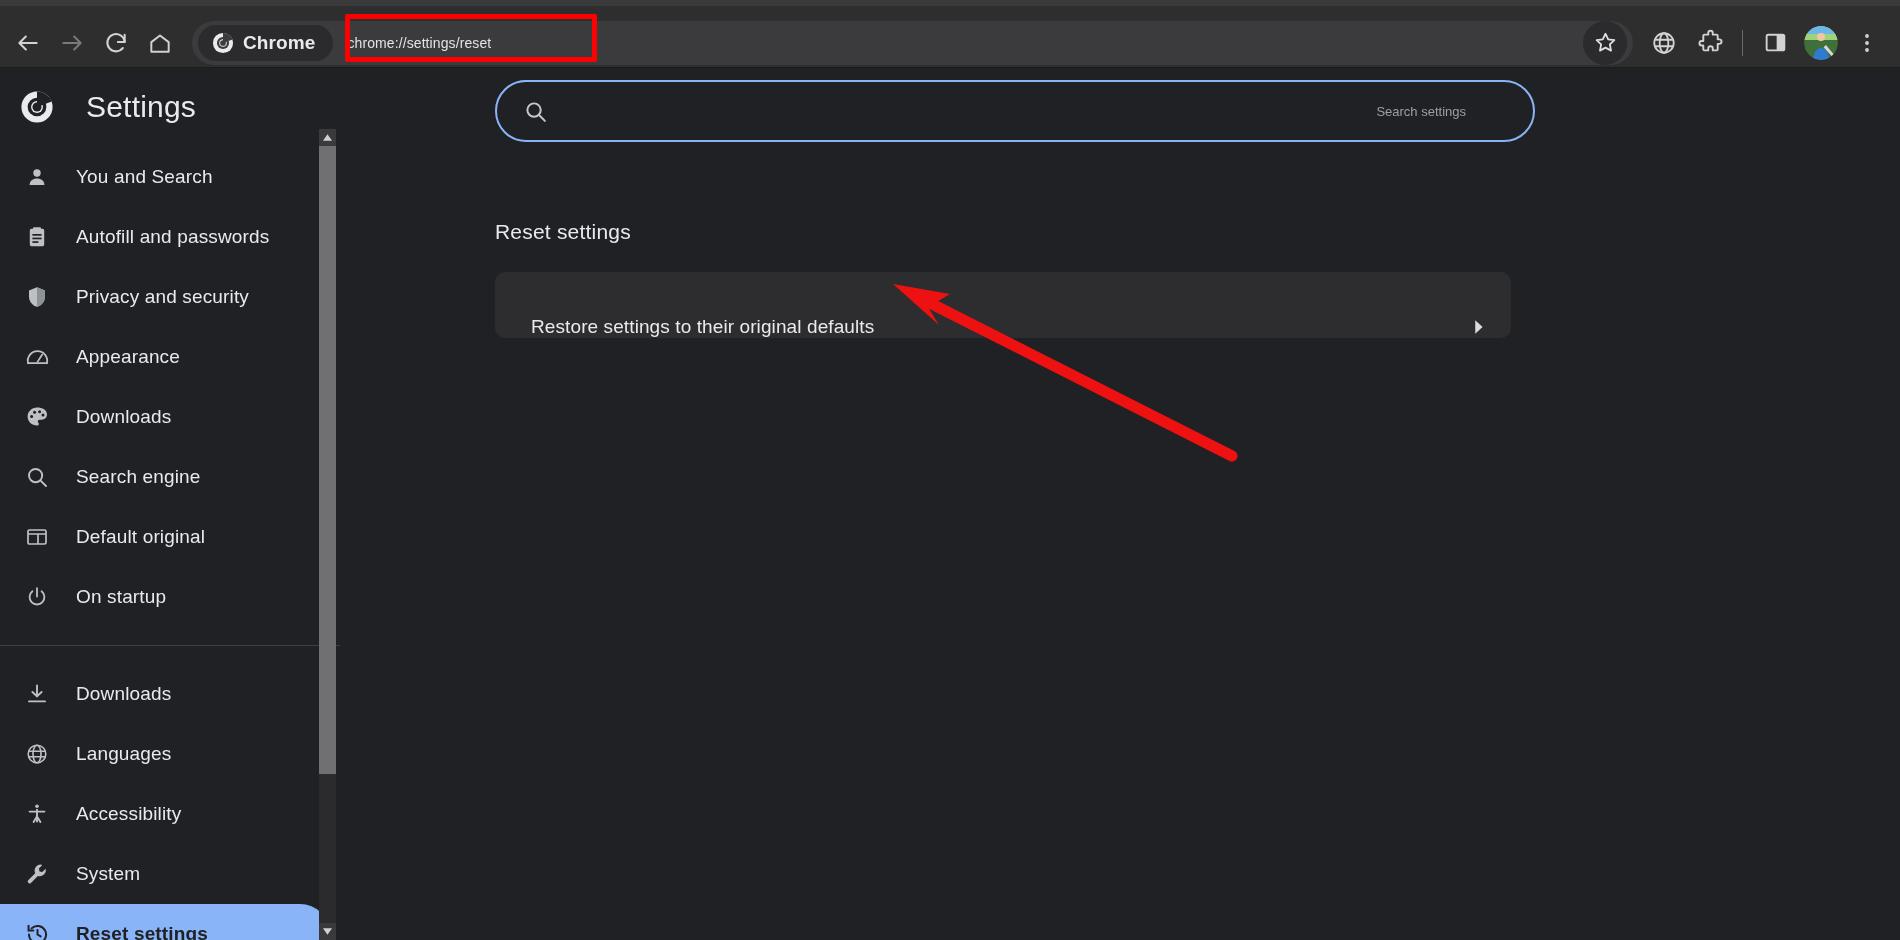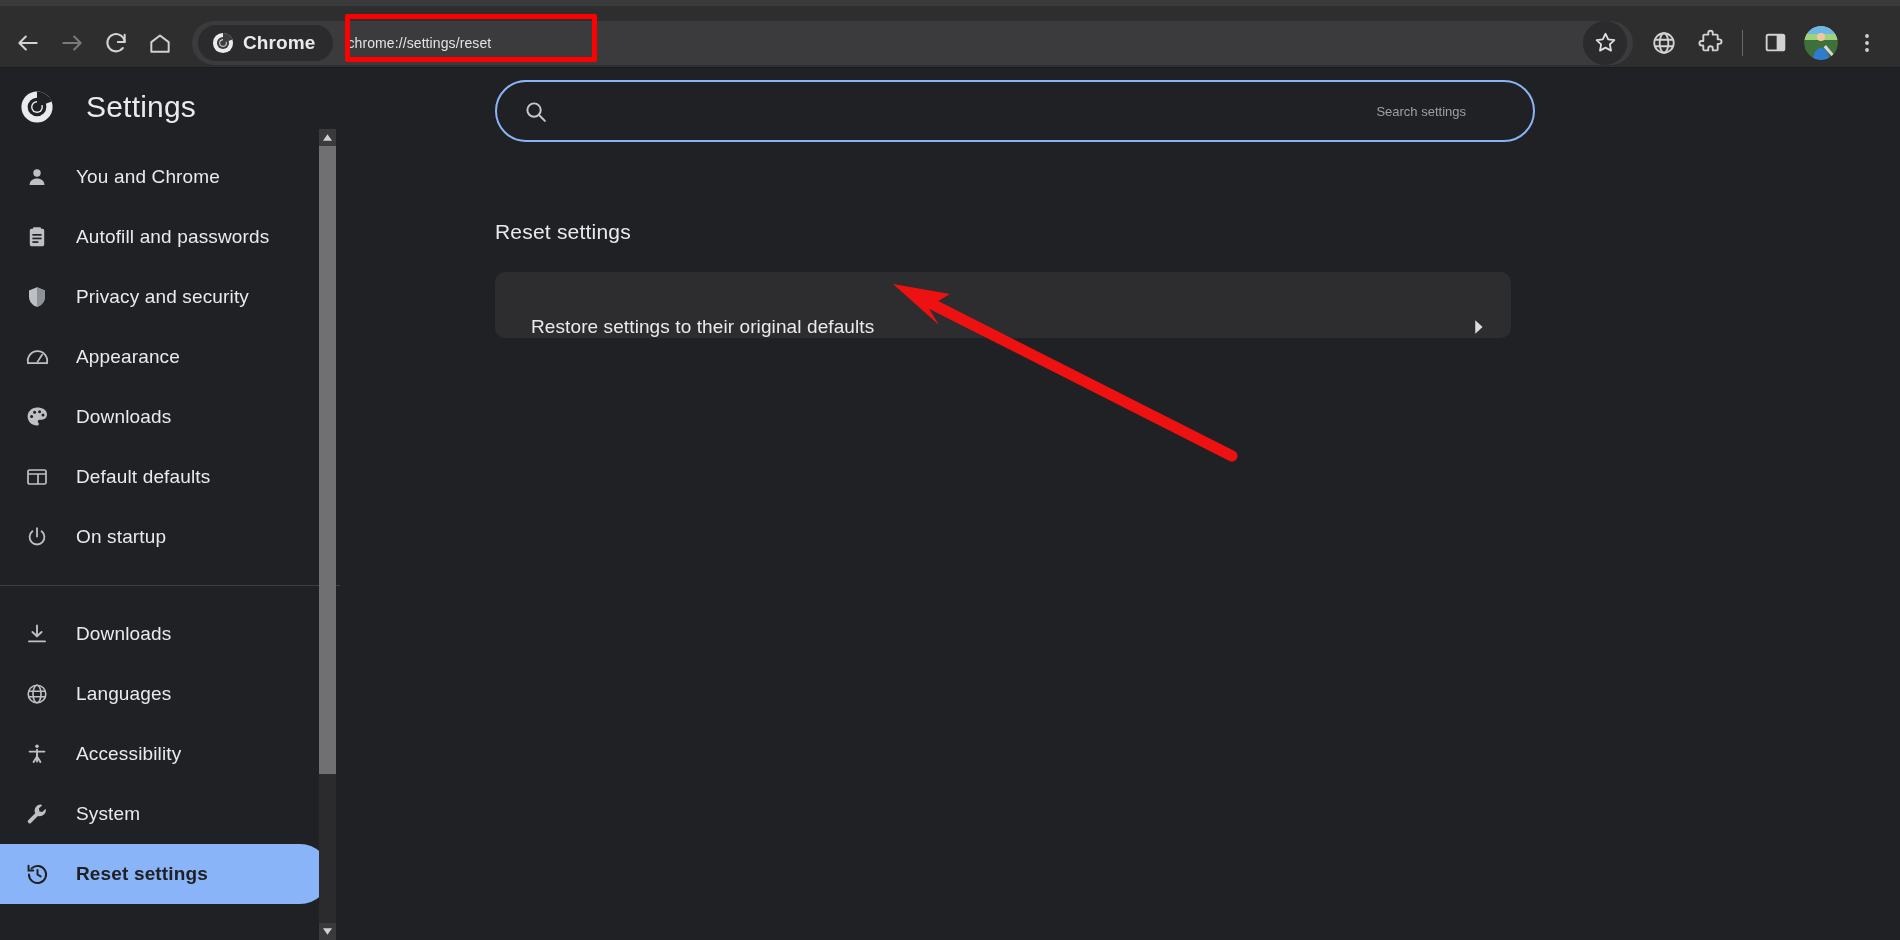--- a/index.html
+++ b/index.html
@@ -361,21 +361,21 @@
 
       <div class="menu">
 
         <div class="menu-item">
           <span class="mi-icon">
             <svg width="24" height="24" viewBox="0 0 24 24" fill="#bdc1c6">
                 <circle cx="12" cy="8" r="3.7"></circle>
                 <path d="M4.6 20c0-4 3.3-6.4 7.4-6.4S19.4 16 19.4 20z"></path>
               </svg>
           </span>
-          <span class="mi-label">You and Chrome</span>
+          <span class="mi-label">You and Search</span>
         </div>
 
         <div class="menu-item">
           <span class="mi-icon">
             <svg width="24" height="24" viewBox="0 0 24 24" fill="#bdc1c6">
                 <path d="M9 2.2h6a1 1 0 0 1 1 1v.6h1.6a1.6 1.6 0 0 1 1.6 1.6v14.2a1.6 1.6 0 0 1-1.6 1.6H6.4a1.6 1.6 0 0 1-1.6-1.6V5.4a1.6 1.6 0 0 1 1.6-1.6H8v-.6a1 1 0 0 1 1-1z"></path>
                 <rect x="7.4" y="9" width="9.2" height="1.7" fill="#202124"></rect>
                 <rect x="7.4" y="12.6" width="9.2" height="1.7" fill="#202124"></rect>
                 <rect x="7.4" y="16.2" width="6" height="1.7" fill="#202124"></rect>
               </svg>
@@ -410,29 +410,38 @@
                 <path d="M12 2.6c-5.2 0-9.4 4-9.4 9s4.2 9 9.4 9c1 0 1.8-.7 1.8-1.7 0-.5-.2-.9-.5-1.2-.3-.3-.5-.7-.5-1.2 0-1 .8-1.7 1.8-1.7h2.1c3 0 5.3-2.3 5.3-5.2 0-4.4-4.5-7-10-7z"></path>
                 <circle cx="6.6" cy="11.6" r="1.5" fill="#202124"></circle>
                 <circle cx="9.6" cy="7.2" r="1.5" fill="#202124"></circle>
                 <circle cx="14.6" cy="6.8" r="1.5" fill="#202124"></circle>
                 <circle cx="18" cy="10" r="1.5" fill="#202124"></circle>
               </svg>
           </span>
           <span class="mi-label">Downloads</span>
         </div>
 
+        <div class="menu-item">
+          <span class="mi-icon">
+            <svg width="24" height="24" viewBox="0 0 24 24" fill="none" stroke="#bdc1c6" stroke-width="1.9" stroke-linecap="round">
+                <circle cx="10.6" cy="10.6" r="6.6"></circle>
+                <path d="M15.6 15.6 21 21"></path>
+              </svg>
+          </span>
+          <span class="mi-label">Search engine</span>
+        </div>
 
         <div class="menu-item">
           <span class="mi-icon">
             <svg width="24" height="24" viewBox="0 0 24 24" fill="none" stroke="#bdc1c6" stroke-width="1.7">
                 <rect x="3" y="5" width="18" height="14" rx="1.6"></rect>
                 <path d="M3 9h18M13 9v10"></path>
               </svg>
           </span>
-          <span class="mi-label">Default defaults</span>
+          <span class="mi-label">Default original</span>
         </div>
 
         <div class="menu-item">
           <span class="mi-icon">
             <svg width="24" height="24" viewBox="0 0 24 24" fill="none" stroke="#bdc1c6" stroke-width="1.8" stroke-linecap="round">
                 <path d="M12 3.2v8.4"></path>
                 <path d="M7.4 6.3a7.4 7.4 0 1 0 9.2 0"></path>
               </svg>
           </span>
           <span class="mi-label">On startup</span>

